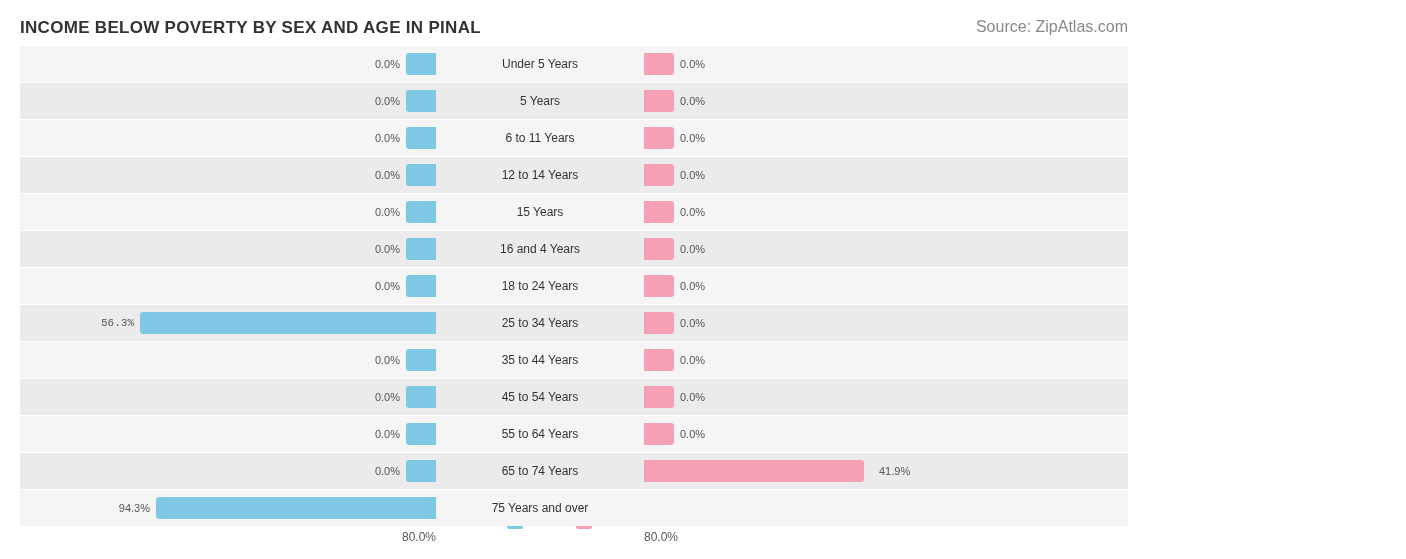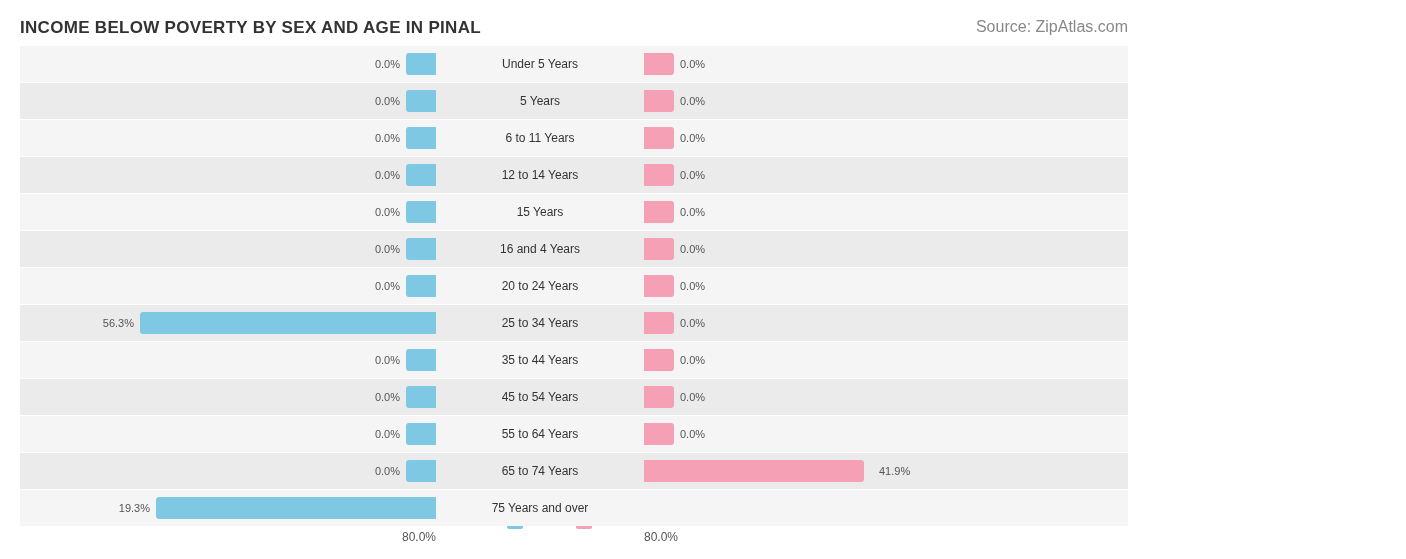--- a/index.html
+++ b/index.html
@@ -241,32 +241,32 @@
 
     </div>
   </div>
       <div class="row">
     <div class="left-bar-container">
 
         <span class="value-label" style="margin-right:6px;">0.0%</span>
         <div class="bar-male" style="width:30px;"></div>
 
     </div>
-    <div class="label-cell">20 to 24 Years</div>
-    <div class="right-bar-container">
-
-        <div class="bar-female" style="width:30px;"></div>
-        <span class="value-label" style="margin-left:6px;">0.0%</span>
-
-    </div>
-  </div>
-      <div class="row">
-    <div class="left-bar-container">
-
-        <span class="value-label" style="margin-right:6px;">56.3%</span>
+    <div class="label-cell">18 to 24 Years</div>
+    <div class="right-bar-container">
+
+        <div class="bar-female" style="width:30px;"></div>
+        <span class="value-label" style="margin-left:6px;">0.0%</span>
+
+    </div>
+  </div>
+      <div class="row">
+    <div class="left-bar-container">
+
+        <span class="value-label" style="margin-right:6px;font-family:Liberation Mono, monospace;">56.3%</span>
         <div class="bar-male" style="width:296px;"></div>
 
     </div>
     <div class="label-cell">25 to 34 Years</div>
     <div class="right-bar-container">
 
         <div class="bar-female" style="width:30px;"></div>
         <span class="value-label" style="margin-left:6px;">0.0%</span>
 
     </div>
@@ -327,21 +327,21 @@
     <div class="right-bar-container">
 
         <div class="bar-female" style="width:220px;"></div>
         <span class="value-label" style="margin-left:15px;">41.9%</span>
 
     </div>
   </div>
       <div class="row">
     <div class="left-bar-container">
 
-        <span class="value-label" style="margin-right:6px;">19.3%</span>
+        <span class="value-label" style="margin-right:6px;">94.3%</span>
         <div class="bar-male" style="width:280px;"></div>
 
     </div>
     <div class="label-cell">75 Years and over</div>
   </div>
       <div class="axis-row">
   <div class="axis-left">
     <span class="axis-label">80.0%</span>
   </div>
   <div class="axis-center"></div>

